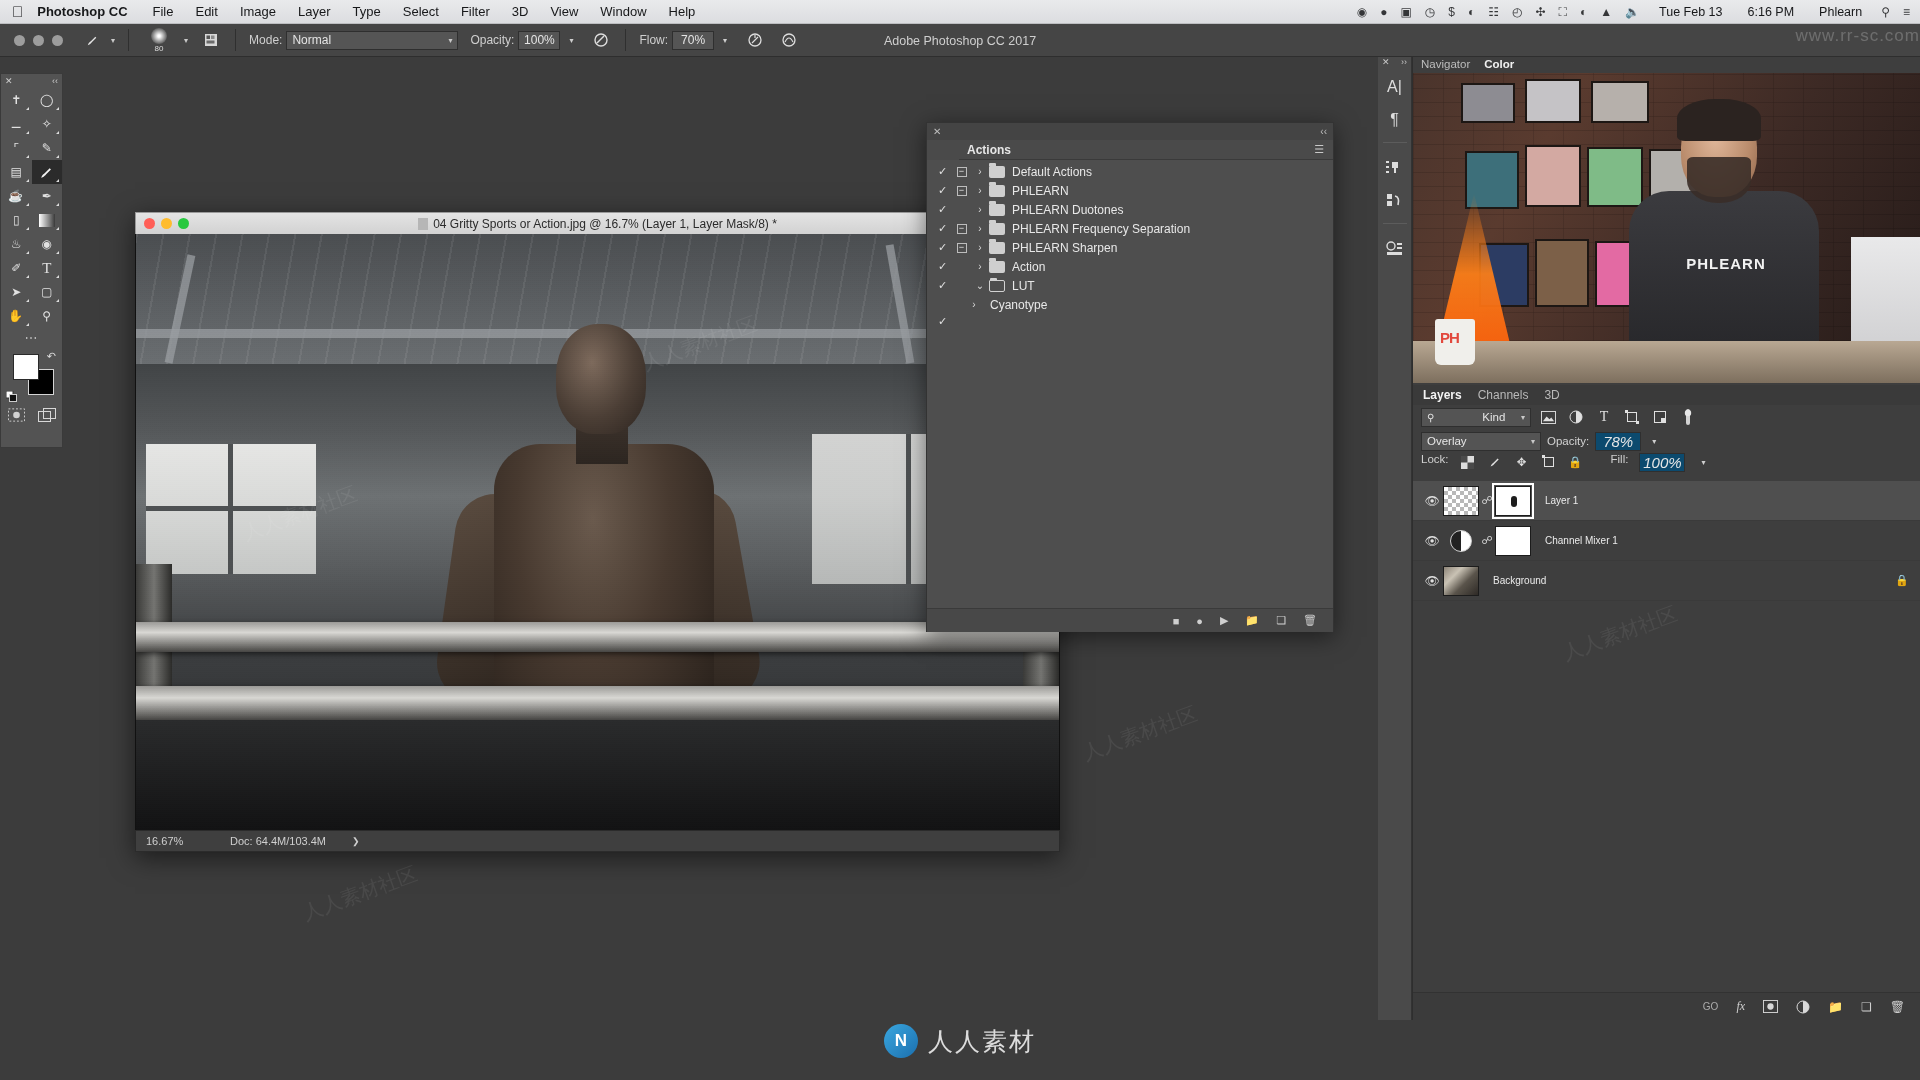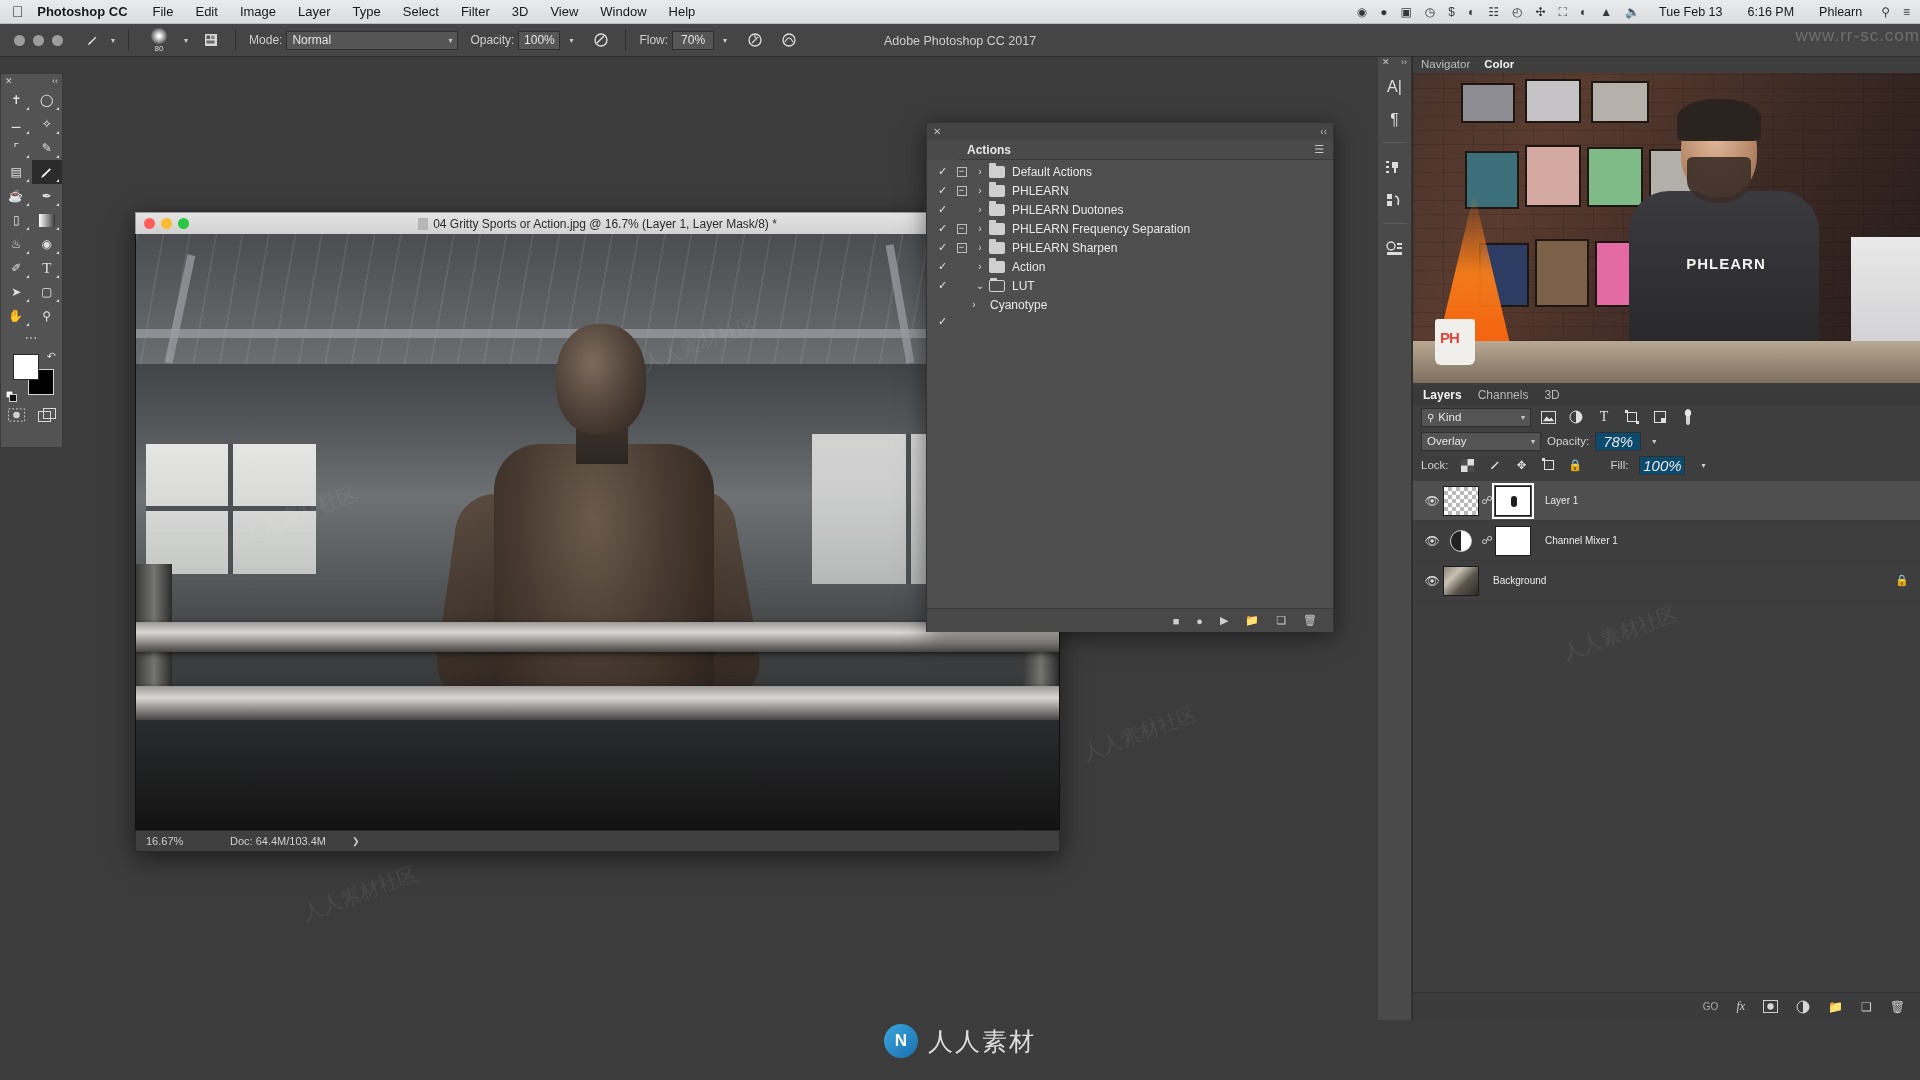--- a/index.html
+++ b/index.html
@@ -299,21 +299,21 @@
   .lp-filter { height:24px; display:flex; align-items:center; padding:0 8px; gap:6px; }
   .kind-box { width:110px;height:19px;background:#545454; border:1px solid #2f2f2f;
     display:flex;align-items:center;padding:0 5px; font-size:11.5px; color:#e4e4e4; justify-content:space-between;}
   .lp-filter .fi { width:22px;height:20px;display:flex;align-items:center;justify-content:center;
      color:#e0e0e0;}
   .lp-blend { height:24px; display:flex; align-items:center; padding:0 8px; gap:6px; }
   .blend-box { width:120px;height:19px;background:#545454;border:1px solid #2f2f2f;
     display:flex;align-items:center;justify-content:space-between;padding:0 5px;font-size:11.5px;color:#e6e6e6;}
   .val-box { width:46px;height:19px;background:#0c4a6e;border:1px solid #2f2f2f;
     display:flex;align-items:center;justify-content:center;font-size:15px;color:#e6e6e6;font-style:italic;}
-  .lp-lock { height:24px; display:flex; align-items:center; padding:0 8px; gap:11px; font-size:11.5px; color:#d0d0d0;}
+  .lp-lock { height:24px; display:flex; padding:0 8px; gap:11px; font-size:11.5px; color:#d0d0d0;}
   .lp-lock .li { width:16px;height:18px;display:flex;align-items:center;justify-content:center;color:#e0e0e0;}
   .lp-rows { position:absolute; left:0; right:0; top:96px; bottom:40px; }
   .lrow { height:40px; display:flex; align-items:center; padding-left:8px; position:relative;
     border-bottom:1px solid #3a3a3a; }
   .lrow.sel { background:#4f4f4f; }
   .lrow .eye { width:22px; display:flex;align-items:center;justify-content:center; color:#e0e0e0;}
   .lrow .thumb { width:36px;height:30px; border:1px solid #1c1c1c; background:#fff; }
   .lrow .thumb.checker {
     background-image:
       linear-gradient(45deg,#b8b8b8 25%,transparent 25%,transparent 75%,#b8b8b8 75%),
@@ -756,21 +756,21 @@
   <div id="layerspanel">
     <div class="lp-tabs">
       <span class="active">Layers</span>
       <span>Channels</span>
       <span>3D</span>
     </div>
 
     <div class="lp-filter">
       <span class="kind-box">
         <span style="font-size:10px;">⚲</span>
-        <span style="flex:1;padding-left:4px;">Kind</span>
+        <span style="flex:1;padding-left:4px;margin-left:44px;">Kind</span>
         <span class="chev">▾</span>
       </span>
       <span class="fi">
         <svg width="15" height="13" viewBox="0 0 16 14">
             <rect x="0.5" y="0.5" width="15" height="13" fill="none" stroke="#e0e0e0"></rect>
             <path d="M2 11 l4-5 3 3 2-2 3 4z" fill="#e0e0e0"></path>
           </svg>
       </span>
       <span class="fi">
         <svg width="14" height="14" viewBox="0 0 14 14">

